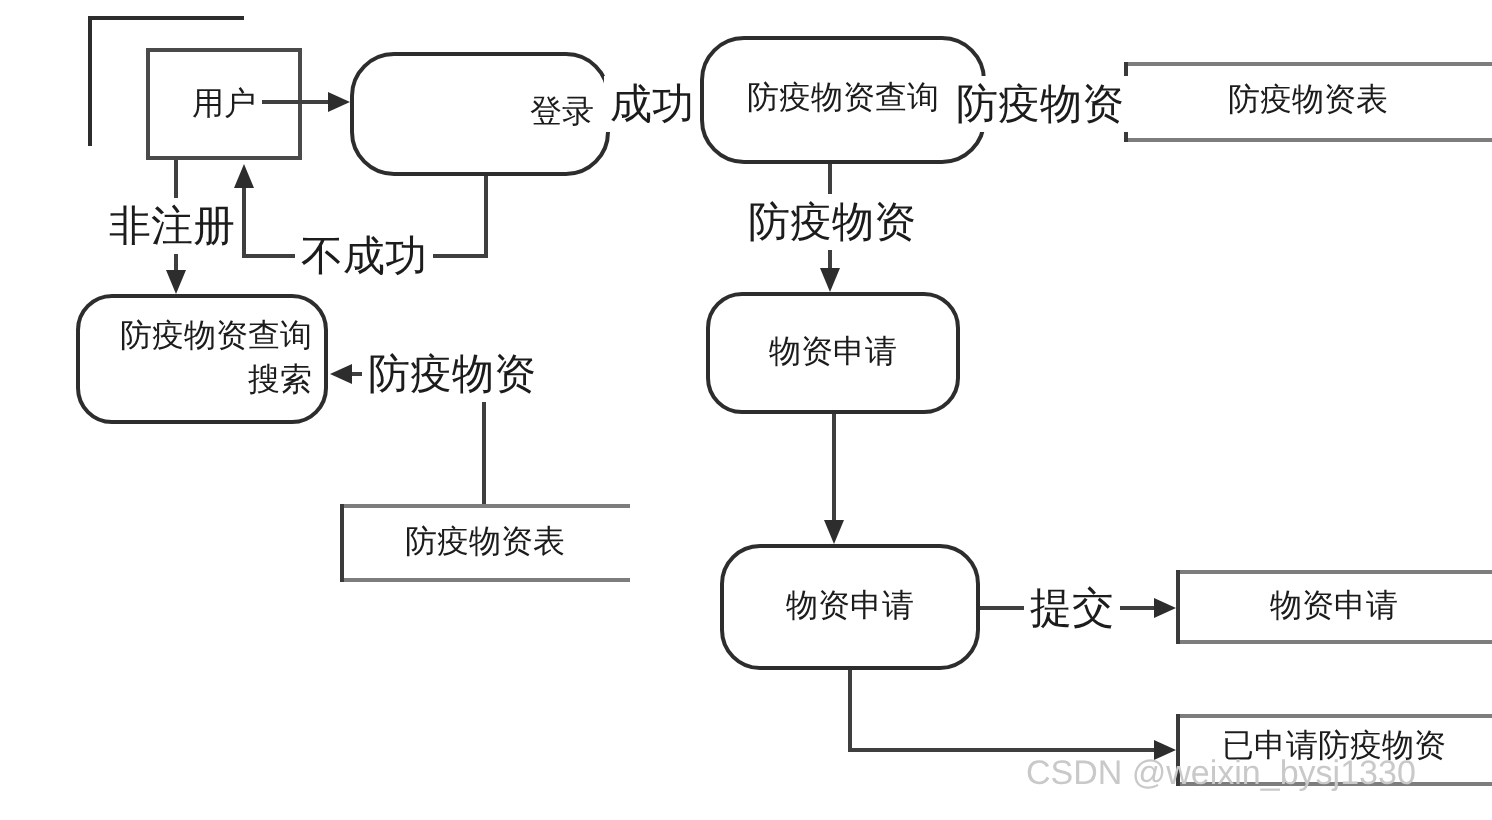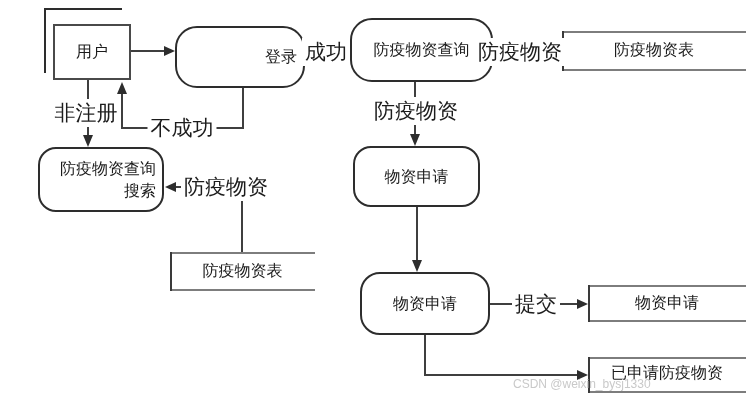--- a/index.html
+++ b/index.html
@@ -9,42 +9,42 @@
   }
   
   .process{
     position:absolute;background:#fff;border:2px solid #2d2d2d;border-radius:22px;
     display:flex;align-items:center;justify-content:center;text-align:center;
     font-size:16px;line-height:1.35;box-sizing:border-box;padding:2px 6px;
   }
   
   .entity{
     position:absolute;background:#fff;border:2px solid #4a4a4a;
-    display:flex;align-items:center;justify-content:center;font-size:16px;box-sizing:border-box;
+    display:flex;align-items:center;justify-content:center;font-size:16px;box-sizing:border-box;margin-left:20px;
   }
   .shadowline{position:absolute;background:#2d2d2d;}
   
   .store-line{position:absolute;background:#7d7d7d;height:2px;}
   .store-left{position:absolute;background:#3a3a3a;width:2px;}
   .store-label{position:absolute;font-size:16px;text-align:center;}
   
   .line-h{position:absolute;background:#3f3f3f;height:2px;}
   .line-v{position:absolute;background:#3f3f3f;width:2px;}
   .arr{position:absolute;width:0;height:0;}
   .arr.right{border-top:5px solid transparent;border-bottom:5px solid transparent;border-left:11px solid #2d2d2d;}
   .arr.left {border-top:5px solid transparent;border-bottom:5px solid transparent;border-right:11px solid #2d2d2d;}
   .arr.down {border-left:5px solid transparent;border-right:5px solid transparent;border-top:12px solid #2d2d2d;}
   .arr.up   {border-left:5px solid transparent;border-right:5px solid transparent;border-bottom:12px solid #2d2d2d;}
   
   .lbl{
     position:absolute;background:#fff;padding:0 3px;font-size:21px;white-space:nowrap;
     transform:translate(-50%,-50%);z-index:5;
   }
   .watermark{
-    position:absolute;left:513px;top:377px;font-size:12px;color:#c9c9c9;
+    position:absolute;left:513px;top:377px;font-size:17px;color:#c9c9c9;
     font-family:"Liberation Sans","DejaVu Sans",sans-serif;z-index:9;white-space:nowrap;
   }
 </style>
 </head>
 <body>
 
 <div id="canvas">
 
   <div class="shadowline" style="left:44px;top:8px;width:78px;height:2px;"></div>
   <div class="shadowline" style="left:44px;top:8px;width:2px;height:65px;"></div>

